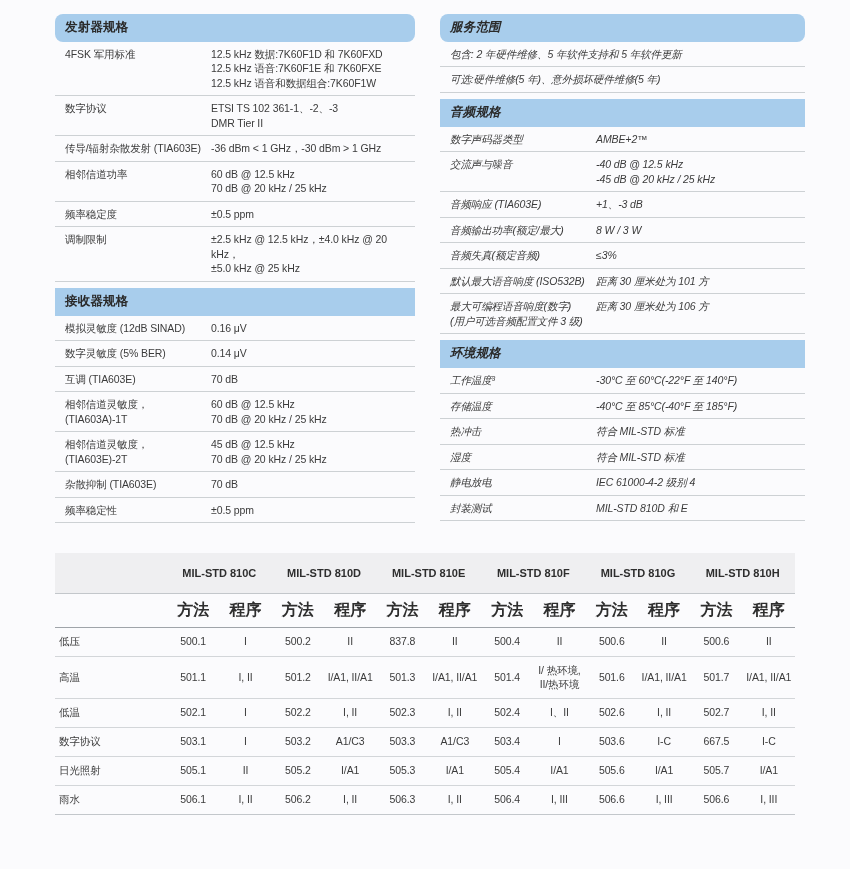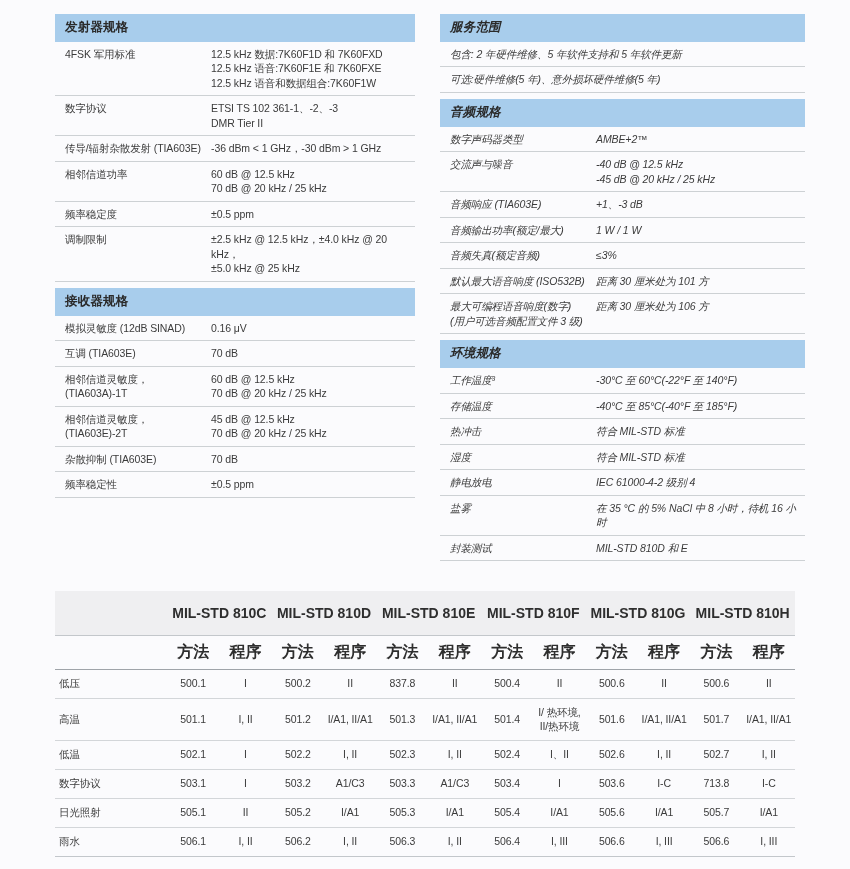--- a/index.html
+++ b/index.html
@@ -25,37 +25,37 @@
   .col-left{width:360px;}
   .col-right{width:365px;font-style:italic;}
 
   .section-header{
     background:var(--section-header-bg);
     color:var(--header-text);
     font-weight:700;font-size:12.5px;
     padding:5px 10px 6px 10px;
     margin-top:6px;letter-spacing:.2px;
   }
-  .section-header:first-child{margin-top:0;}
+  .section-header:first-child{margin-top:0;border-radius:8px;}
 
   .spec-row{
     display:flex;align-items:flex-start;
     border-bottom:1px solid var(--divider);
     padding:5px 4px 5px 10px;
     font-size:10.5px;line-height:1.38;
   }
   .spec-label{flex:0 0 146px;padding-right:6px;white-space:pre-line;letter-spacing:-.1px;}
   .spec-value{flex:1 1 auto;white-space:pre-line;letter-spacing:-.1px;}
   .spec-full{flex:1 1 auto;white-space:pre-line;letter-spacing:-.1px;}
 
   .mil{margin:30px 0 0 55px;width:740px;}
   .mil-table{width:740px;border-collapse:collapse;table-layout:fixed;font-size:10.5px;color:var(--body-text);}
   .mil-table col.cat{width:112px;}
   .mil-table thead th{font-weight:700;color:#2e2e2e;}
-  .mil-table tr.groups th{background:var(--subheader-bg);font-size:14px;padding:14px 0;border-bottom:1px solid var(--groupline);margin-top:31px;}
+  .mil-table tr.groups th{background:var(--subheader-bg);font-size:11px;padding:14px 0;border-bottom:1px solid var(--groupline);margin-top:31px;}
   .mil-table tr.subs th{padding:6px 0;border-bottom:1px solid var(--subline);font-size:16px;background:transparent;}
   .mil-table tbody tr{border-bottom:1px solid #d3d6d9;}
   .mil-table tbody tr:last-child{border-bottom:1px solid var(--groupline);}
   .mil-table tbody th{font-weight:400;text-align:left;padding:7px 0 7px 4px;white-space:pre-line;letter-spacing:-.1px;margin-left:20px;}
   .mil-table tbody td{text-align:center;padding:7px 0;white-space:pre;line-height:1.28;letter-spacing:-.1px;}
 </style>
 </head>
 <body>
 
 <div class="columns">
@@ -89,20 +89,24 @@
         <div class="spec-label">调制限制</div>
         <div class="spec-value">±2.5 kHz @ 12.5 kHz，±4.0 kHz @ 20 kHz，
 ±5.0 kHz @ 25 kHz</div>
       </div>
       <div class="section-header">接收器规格</div>
       <div class="spec-row">
         <div class="spec-label">模拟灵敏度 (12dB SINAD)</div>
         <div class="spec-value">0.16 μV</div>
       </div>
       <div class="spec-row">
+        <div class="spec-label">数字灵敏度 (5% BER)</div>
+        <div class="spec-value">0.14 μV</div>
+      </div>
+      <div class="spec-row">
         <div class="spec-label">互调 (TIA603E)</div>
         <div class="spec-value">70 dB</div>
       </div>
       <div class="spec-row">
         <div class="spec-label">相邻信道灵敏度，(TIA603A)-1T</div>
         <div class="spec-value">60 dB @ 12.5 kHz
 70 dB @ 20 kHz / 25 kHz</div>
       </div>
       <div class="spec-row">
         <div class="spec-label">相邻信道灵敏度，(TIA603E)-2T</div>
@@ -135,21 +139,21 @@
         <div class="spec-label">交流声与噪音</div>
         <div class="spec-value">-40 dB @ 12.5 kHz
 -45 dB @ 20 kHz / 25 kHz</div>
       </div>
       <div class="spec-row">
         <div class="spec-label">音频响应 (TIA603E)</div>
         <div class="spec-value">+1、-3 dB</div>
       </div>
       <div class="spec-row">
         <div class="spec-label">音频输出功率(额定/最大)</div>
-        <div class="spec-value">1 W / 1 W</div>
+        <div class="spec-value">8 W / 3 W</div>
       </div>
       <div class="spec-row">
         <div class="spec-label">音频失真(额定音频)</div>
         <div class="spec-value">≤3%</div>
       </div>
       <div class="spec-row">
         <div class="spec-label">默认最大语音响度 (ISO532B)</div>
         <div class="spec-value">距离 30 厘米处为 101 方</div>
       </div>
       <div class="spec-row">
@@ -170,24 +174,20 @@
         <div class="spec-label">热冲击</div>
         <div class="spec-value">符合 MIL-STD 标准</div>
       </div>
       <div class="spec-row">
         <div class="spec-label">湿度</div>
         <div class="spec-value">符合 MIL-STD 标准</div>
       </div>
       <div class="spec-row">
         <div class="spec-label">静电放电</div>
         <div class="spec-value">IEC 61000-4-2 级别 4</div>
-      </div>
-      <div class="spec-row">
-        <div class="spec-label">盐雾</div>
-        <div class="spec-value">在 35 °C 的 5% NaCl 中 8 小时，待机 16 小时</div>
       </div>
       <div class="spec-row">
         <div class="spec-label">封装测试</div>
         <div class="spec-value">MIL-STD 810D 和 E</div>
       </div>
     </div>
 </div>
 
 <div class="mil">
   <table class="mil-table">
@@ -284,21 +284,21 @@
           <td>503.1</td>
           <td>I</td>
           <td>503.2</td>
           <td>A1/C3</td>
           <td>503.3</td>
           <td>A1/C3</td>
           <td>503.4</td>
           <td>I</td>
           <td>503.6</td>
           <td>I-C</td>
-          <td>713.8</td>
+          <td>667.5</td>
           <td>I-C</td>
         </tr>
         <tr>
           <th>日光照射</th>
           <td>505.1</td>
           <td>II</td>
           <td>505.2</td>
           <td>I/A1</td>
           <td>505.3</td>
           <td>I/A1</td>

